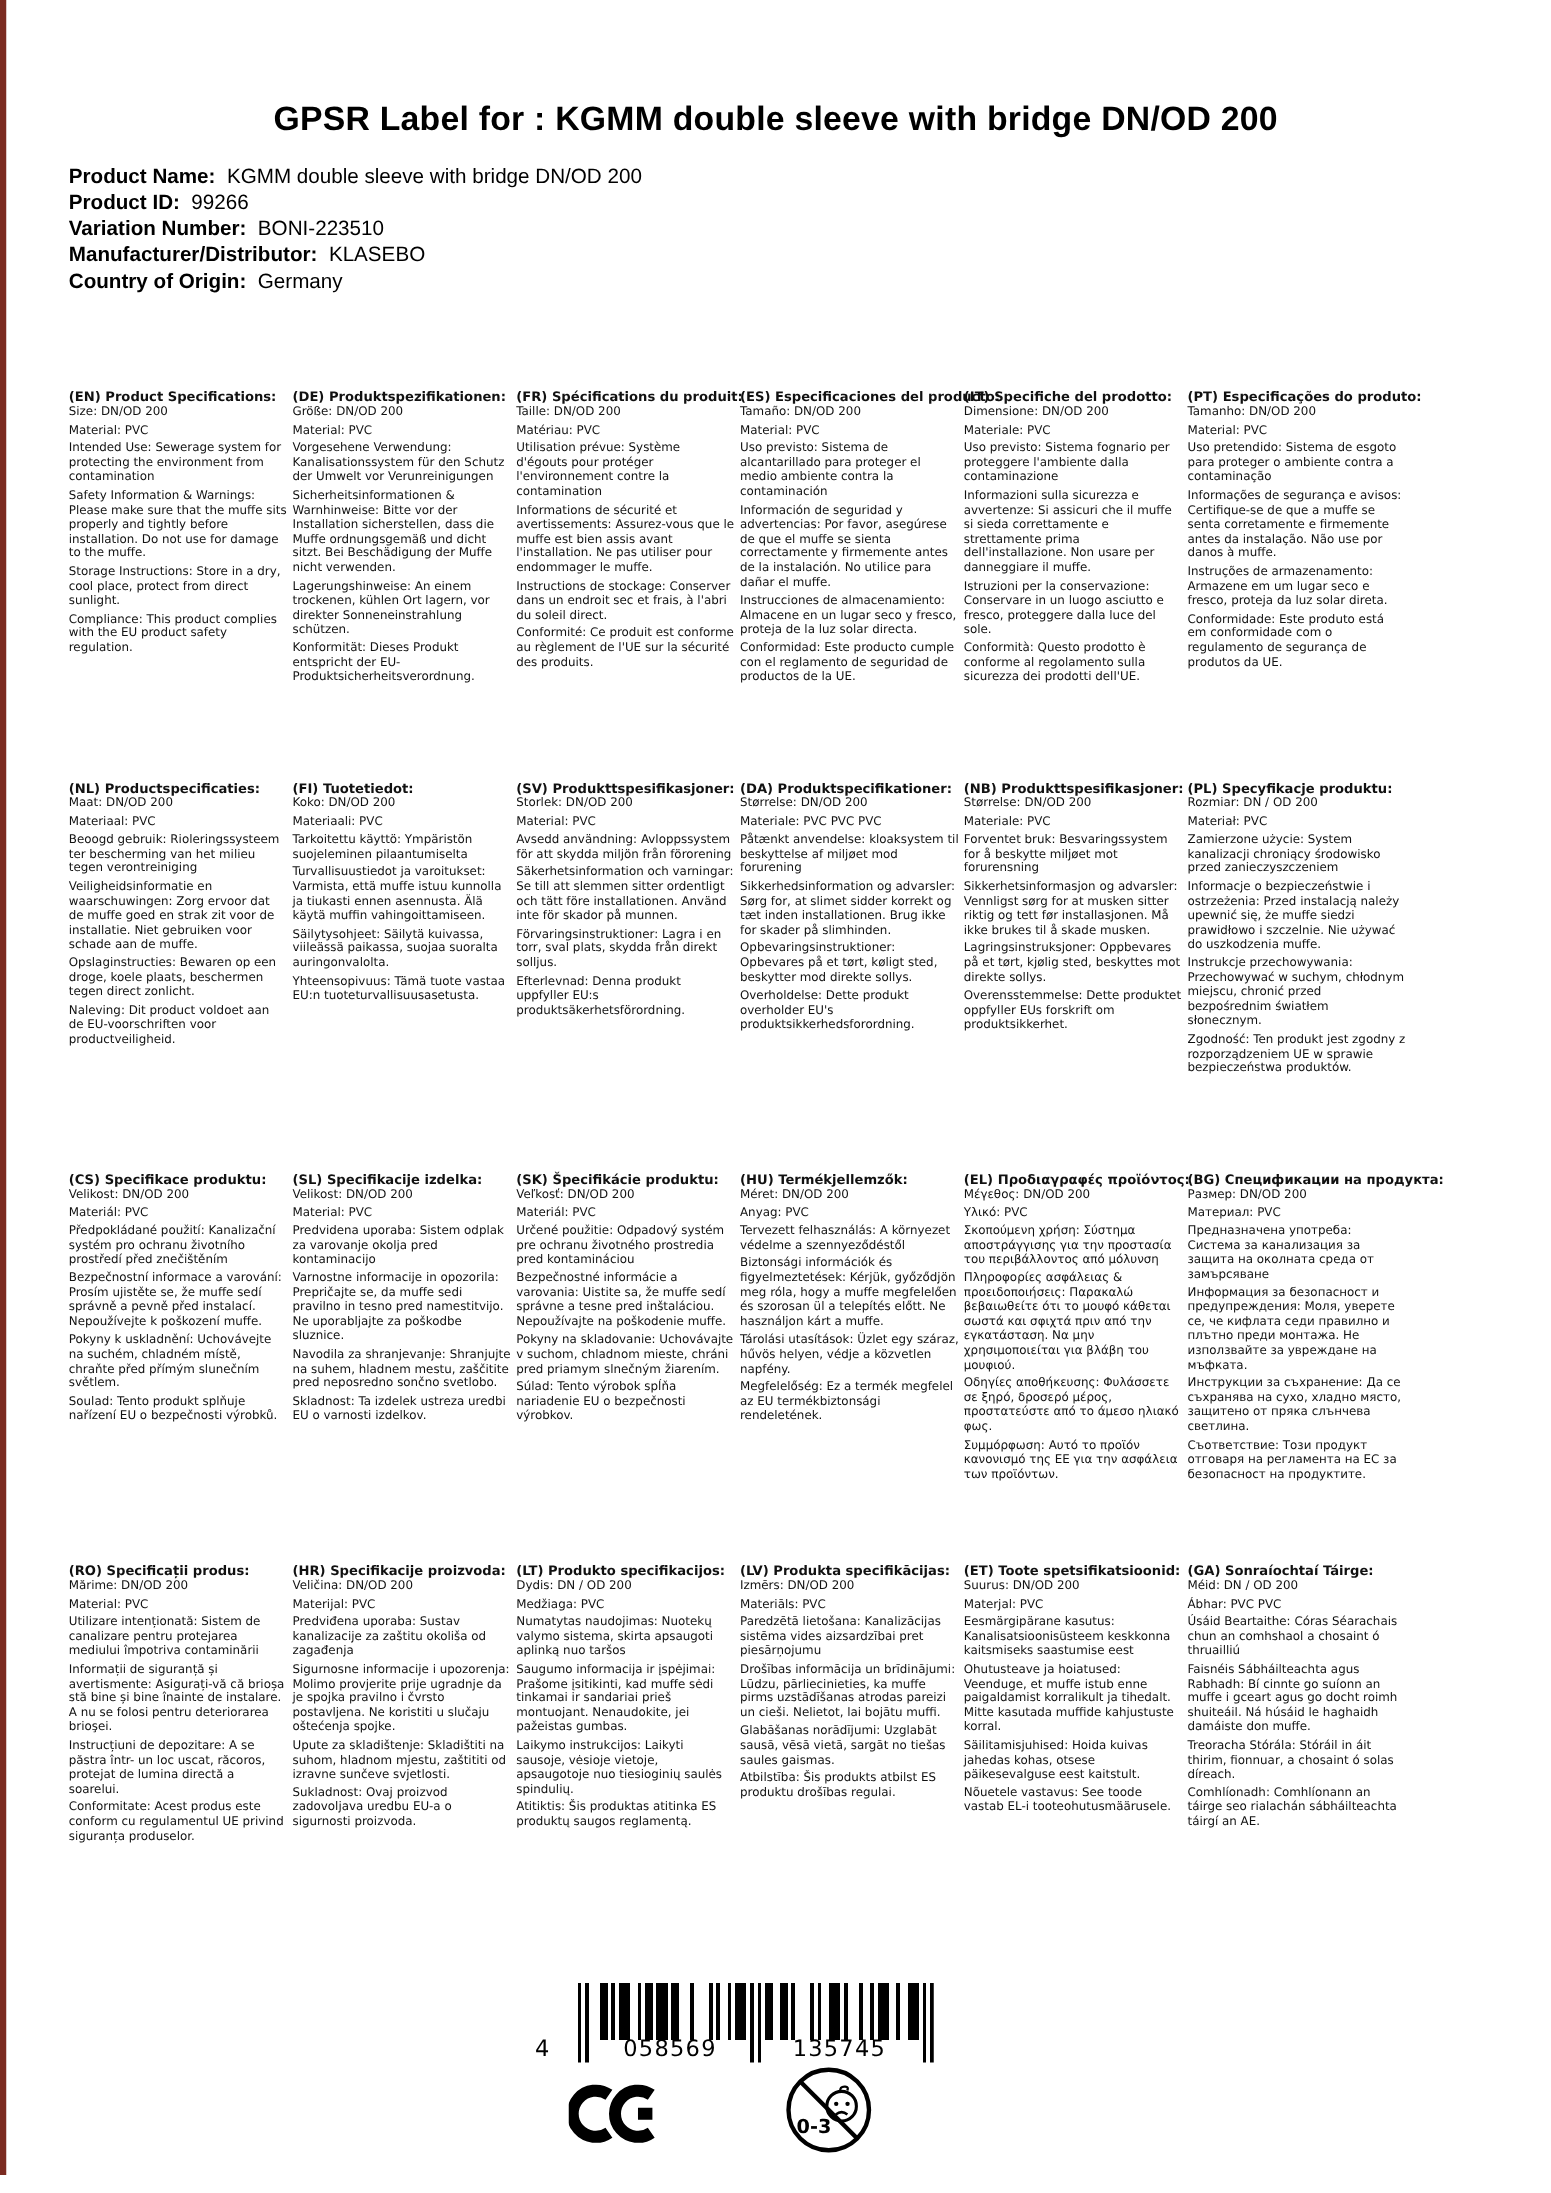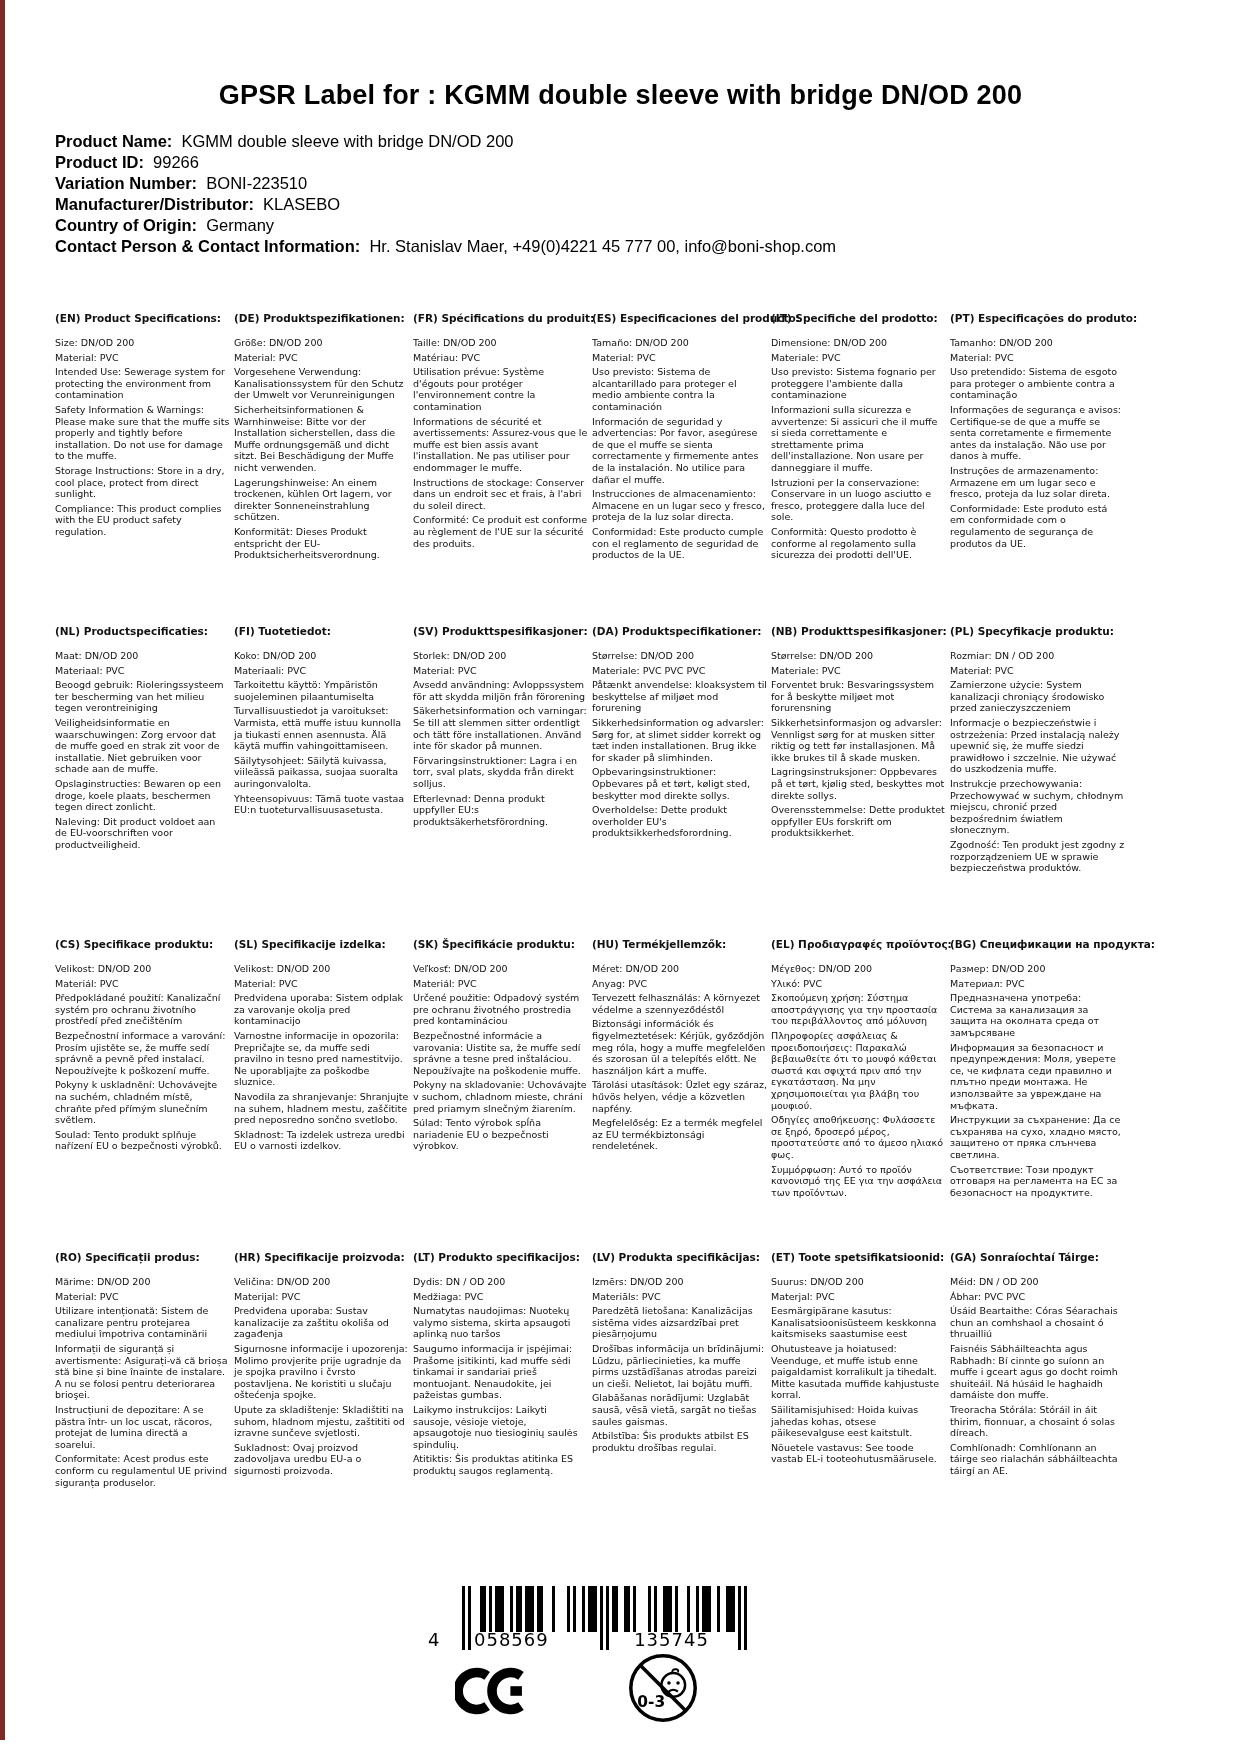--- a/index.html
+++ b/index.html
@@ -10,43 +10,42 @@
              font-family:"Liberation Sans",sans-serif;font-weight:bold;font-size:27px;letter-spacing:.2px;}
   .product-info{position:absolute;left:55px;top:131px;font-family:"Liberation Sans",sans-serif;
                 font-size:16.5px;line-height:21px;}
   .pi-row{white-space:nowrap;}
   .pi-label{font-weight:bold;}
   .lang-grid{position:absolute;left:55px;top:312px;display:grid;
              grid-template-columns:repeat(6,179px);grid-auto-rows:313px;}
   .lang-block{font-size:9.5px;line-height:11.6px;color:#111;overflow:visible;}
   .lang-block h3{margin:0;font-size:10.5px;line-height:12px;font-weight:bold;white-space:nowrap;}
   .lang-block p{margin:3px 0 0 0;padding-right:4px;}
-  .lang-block p.first{margin-top:13px;}
+  .lang-block p.first{margin-top:0;}
   .barcode-svg{position:absolute;left:462px;top:1586px;}
   .bc-digit-left{position:absolute;left:428px;top:1629px;font-size:18px;}
-  .bc-group1{position:absolute;left:474px;top:1629px;width:124px;font-size:18px;letter-spacing:1px;}
+  .bc-group1{position:absolute;left:474px;top:1629px;width:124px;text-align:center;font-size:18px;letter-spacing:1px;}
   .bc-group2{position:absolute;left:611px;top:1629px;width:121px;text-align:center;font-size:18px;letter-spacing:1px;}
   .ce-svg{position:absolute;left:455px;top:1660px;}
   .age-svg{position:absolute;left:627px;top:1652px;}
 </style>
 </head>
 <body>
 
 <div class="page">
   <div class="edge-stripe"></div>
 
   <div class="doc-title">GPSR Label for : KGMM double sleeve with bridge DN/OD 200</div>
 
   <div class="product-info">
       <div class="pi-row"><span class="pi-label">Product Name:</span><span class="pi-value">&nbsp; KGMM double sleeve with bridge DN/OD 200</span></div>
       <div class="pi-row"><span class="pi-label">Product ID:</span><span class="pi-value">&nbsp; 99266</span></div>
       <div class="pi-row"><span class="pi-label">Variation Number:</span><span class="pi-value">&nbsp; BONI-223510</span></div>
       <div class="pi-row"><span class="pi-label">Manufacturer/Distributor:</span><span class="pi-value">&nbsp; KLASEBO</span></div>
       <div class="pi-row"><span class="pi-label">Country of Origin:</span><span class="pi-value">&nbsp; Germany</span></div>
-      <div class="pi-row"><span class="pi-label">Contact Person &amp; Contact Information:</span><span class="pi-value">&nbsp; Hr. Stanislav Maer, +49(0)4221 45 777 00, info@boni-shop.com</span></div>
     </div>
 
   <div class="lang-grid">
       <div class="lang-block">
         <h3>(EN) Product Specifications:</h3>
         <p class="first">Size: DN/OD 200</p>
         <p>Material: PVC</p>
         <p>Intended Use: Sewerage system for protecting the environment from contamination</p>
         <p>Safety Information &amp; Warnings: Please make sure that the muffe sits properly and tightly before installation. Do not use for damage to the muffe.</p>
         <p>Storage Instructions: Store in a dry, cool place, protect from direct sunlight.</p>

